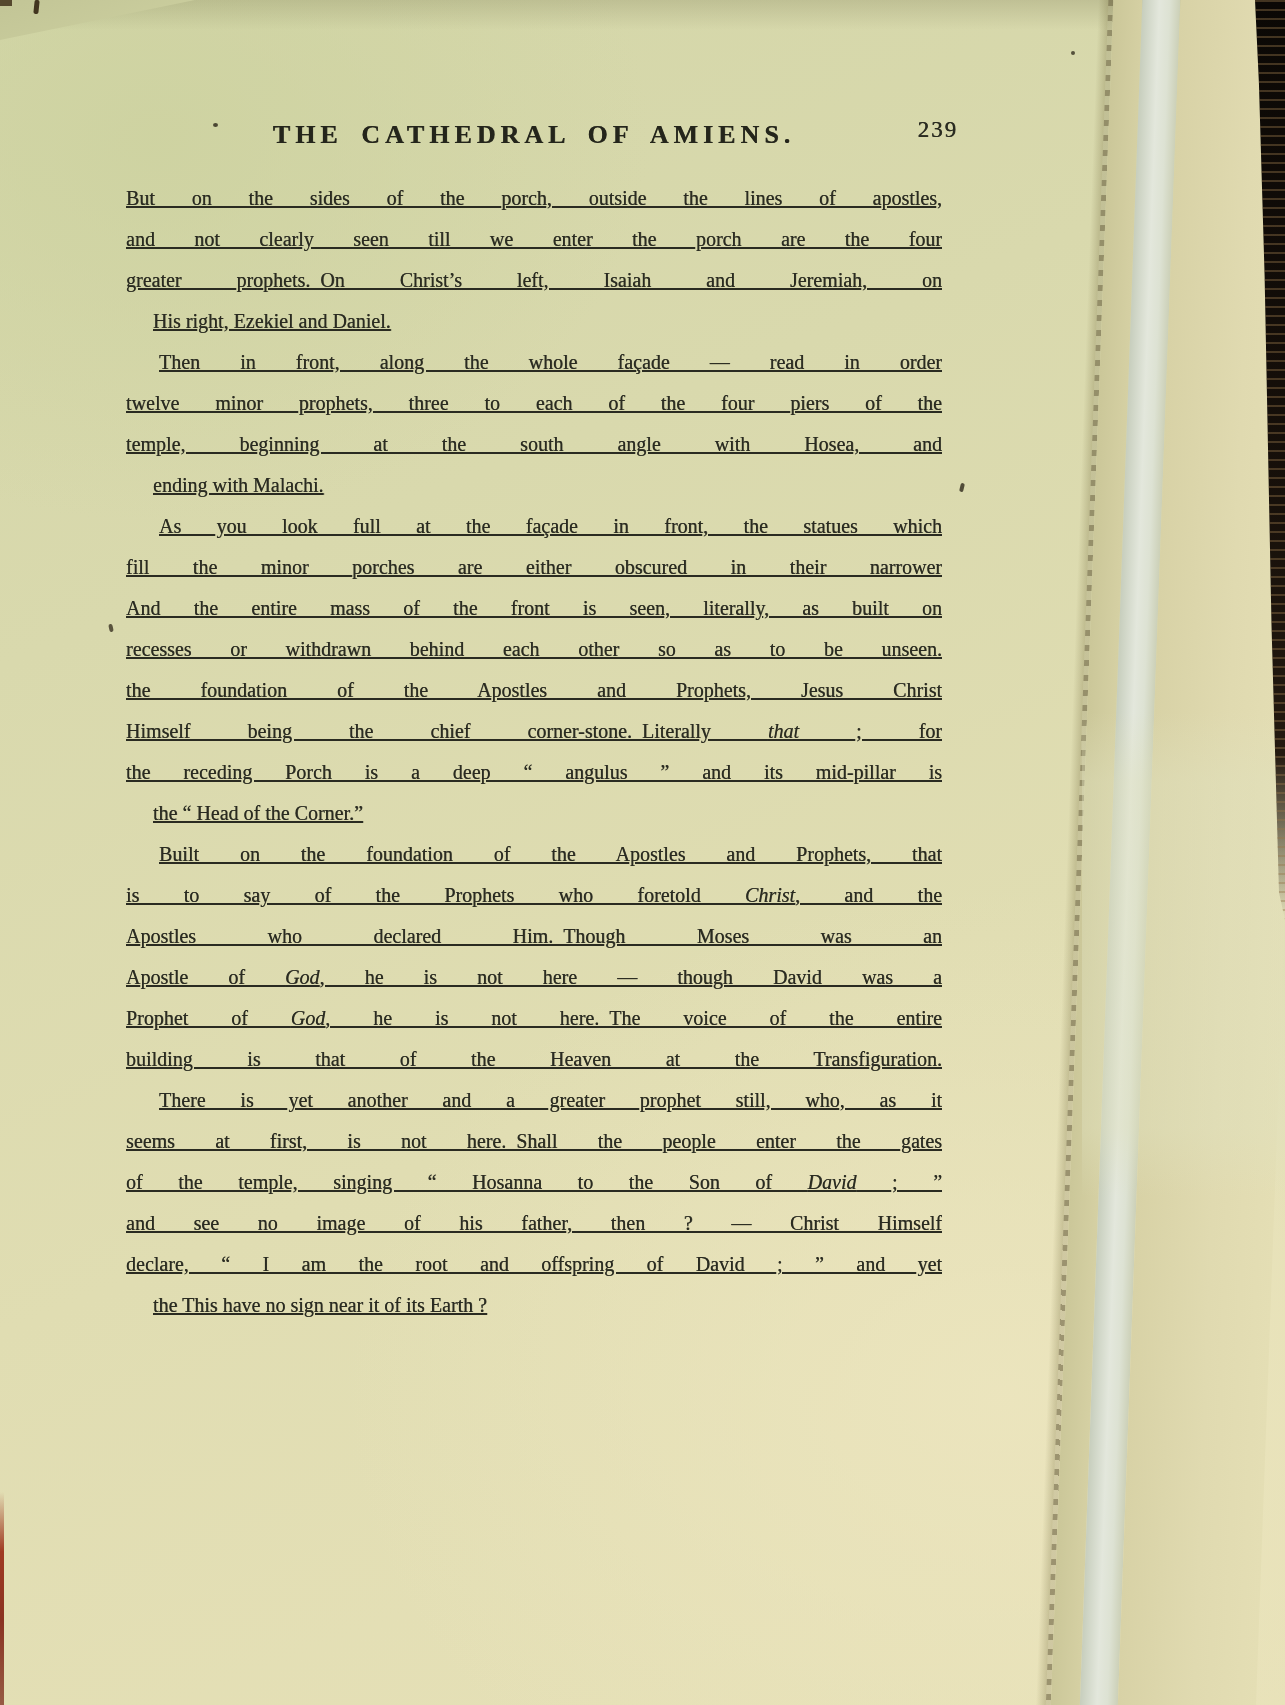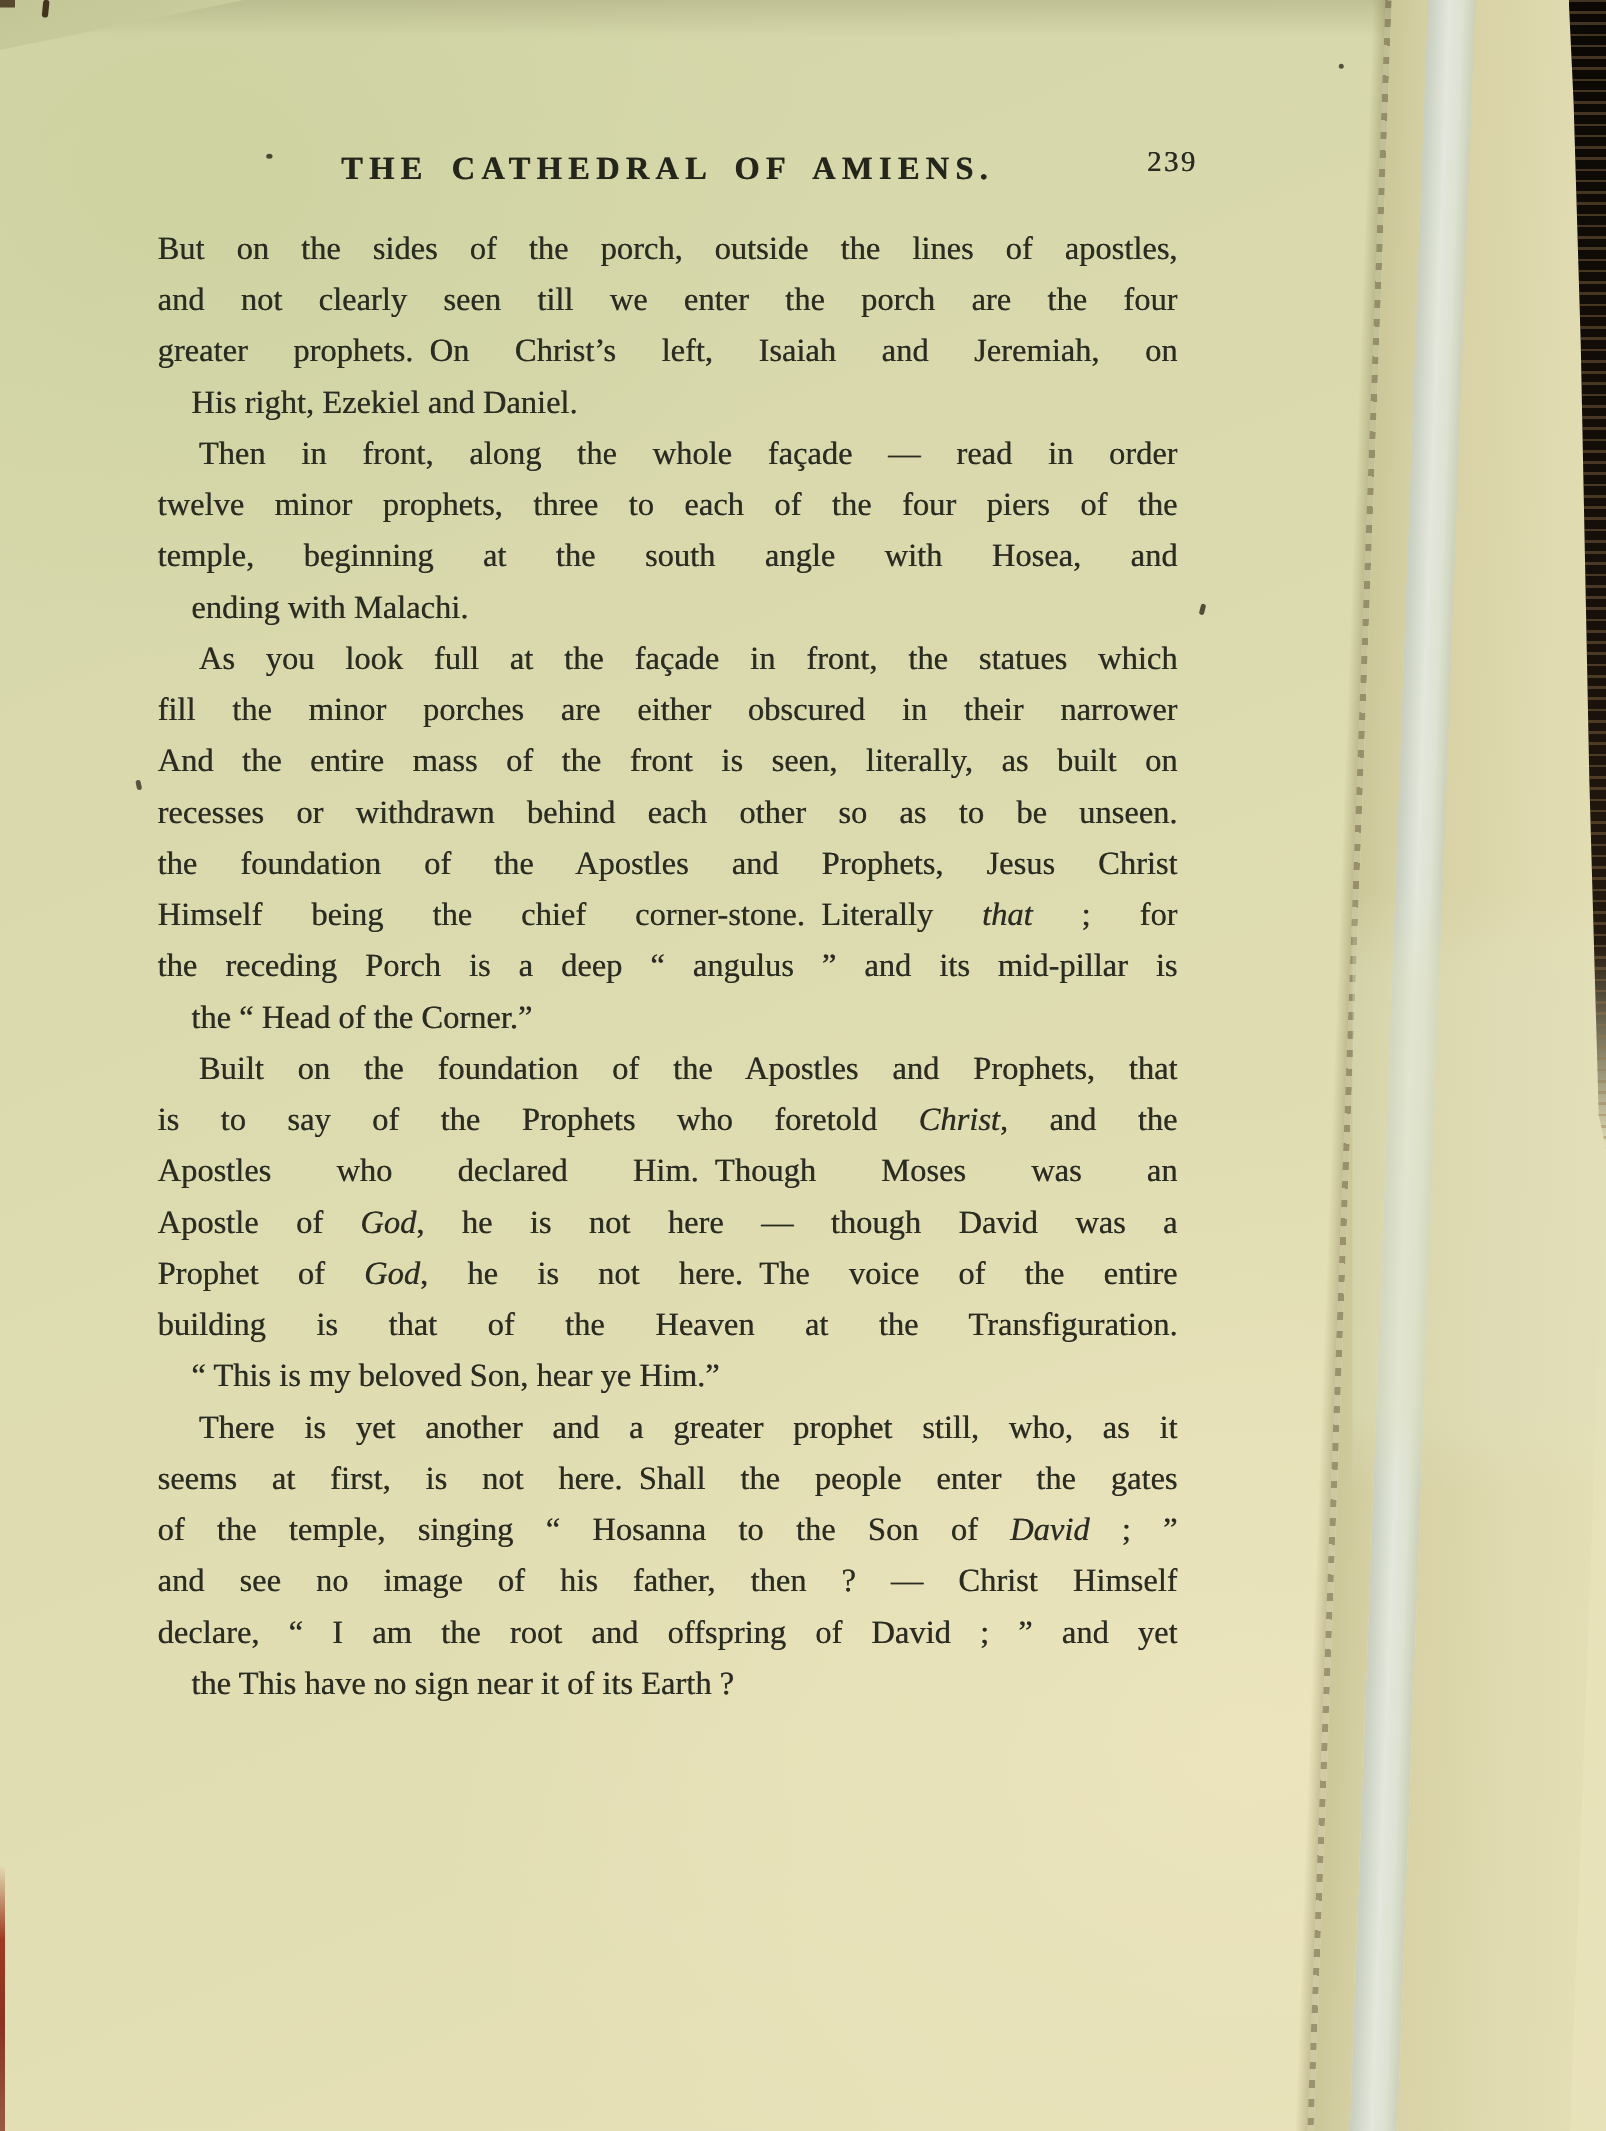--- a/index.html
+++ b/index.html
@@ -117,25 +117,26 @@
     text-shadow: 0.4px 0 0 rgba(36,37,27,0.8);
   }
   .page-number {
     position: absolute; right: -16px; top: -3px;
     font-size: 23px; font-weight: 400; letter-spacing: 2px;
     text-shadow: 0.5px 0 0 rgba(36,37,27,0.9);
   }
 
   .paragraph { margin: 0; }
   .line {
-    font-size: 26px; line-height: 41px;
+    font-size: 20px; line-height: 41px;
     text-align: justify; text-align-last: justify;
     -moz-text-align-last: justify;
     height: 41px; overflow: hidden; white-space: normal;
     text-shadow: 0.35px 0 0 rgba(42,43,33,0.75);
+    text-decoration: underline;
   }
   .line.last { text-align-last: left; margin-left: 27px; -moz-text-align-last: left; }
   .paragraph.indent .line.first { text-indent: 33px; }
   .it { font-style: italic; }
 </style>
 </head>
 <body>
 
 <div class="page">
   <div class="top-shade"></div>
@@ -187,21 +188,20 @@
           <div class="line"><span>the receding Porch is a deep “ angulus ” and its mid-pillar is</span></div>
           <div class="line last"><span>the “ Head of the Corner.”</span></div>
         </div>
         <div class="paragraph indent">
           <div class="line first"><span>Built on the foundation of the Apostles and Prophets, that</span></div>
           <div class="line"><span>is to say of the Prophets who foretold </span><span class="it">Christ</span><span>, and the</span></div>
           <div class="line"><span>Apostles who declared Him. Though Moses was an</span></div>
           <div class="line"><span>Apostle of </span><span class="it">God</span><span>, he is not here — though David was a</span></div>
           <div class="line"><span>Prophet of </span><span class="it">God</span><span>, he is not here. The voice of the entire</span></div>
           <div class="line"><span>building is that of the Heaven at the Transfiguration.</span></div>
-          <div class="line last"><span>“ This is my beloved Son, hear ye Him.”</span></div>
         </div>
         <div class="paragraph indent">
           <div class="line first"><span>There is yet another and a greater prophet still, who, as it</span></div>
           <div class="line"><span>seems at first, is not here. Shall the people enter the gates</span></div>
           <div class="line"><span>of the temple, singing “ Hosanna to the Son of </span><span class="it">David</span><span> ; ”</span></div>
           <div class="line"><span>and see no image of his father, then ? — Christ Himself</span></div>
           <div class="line"><span>declare, “ I am the root and offspring of David ; ” and yet</span></div>
           <div class="line last"><span>the This have no sign near it of its Earth ?</span></div>
         </div>
       </div>

